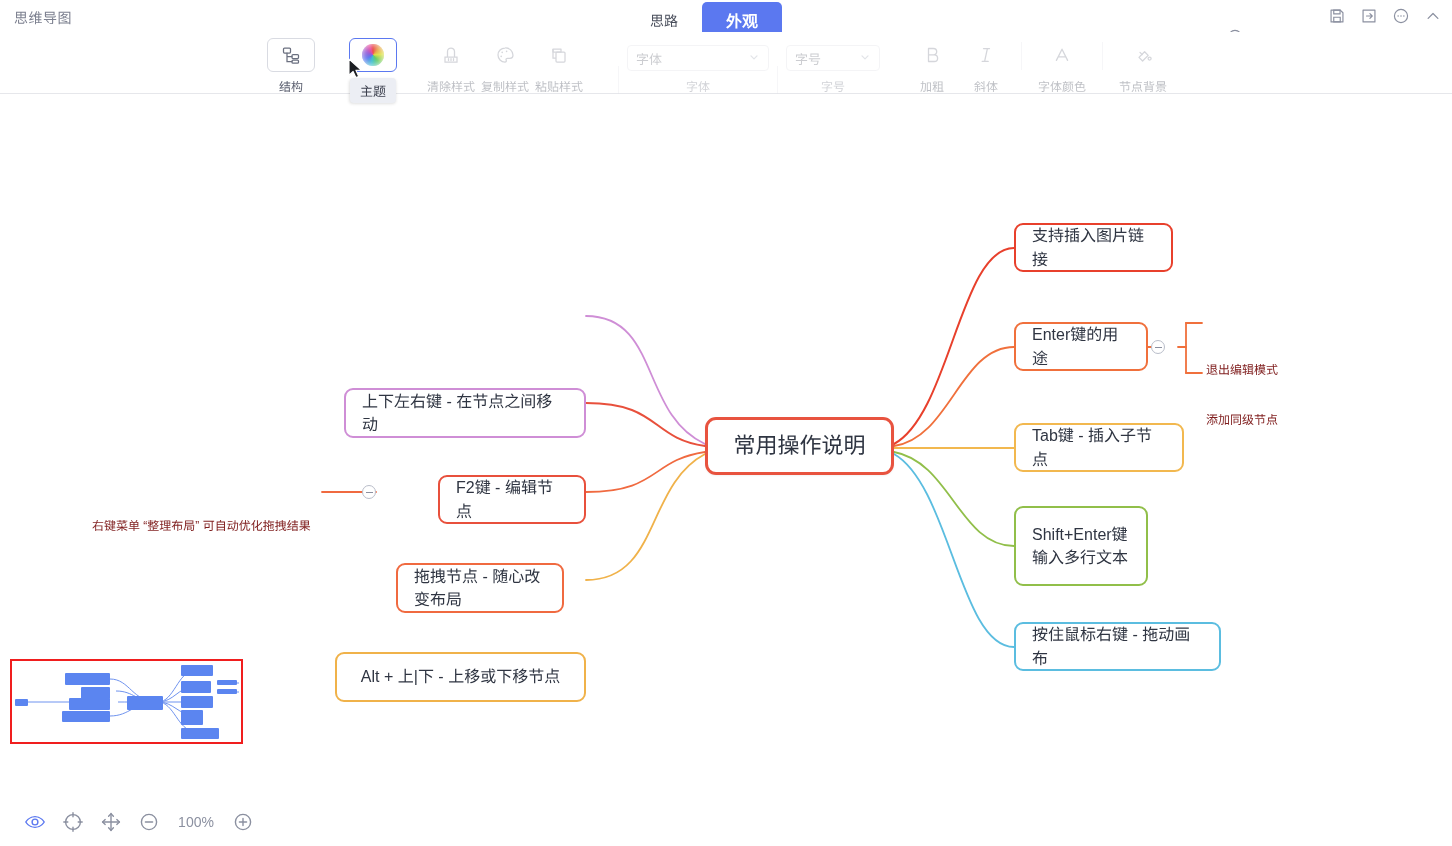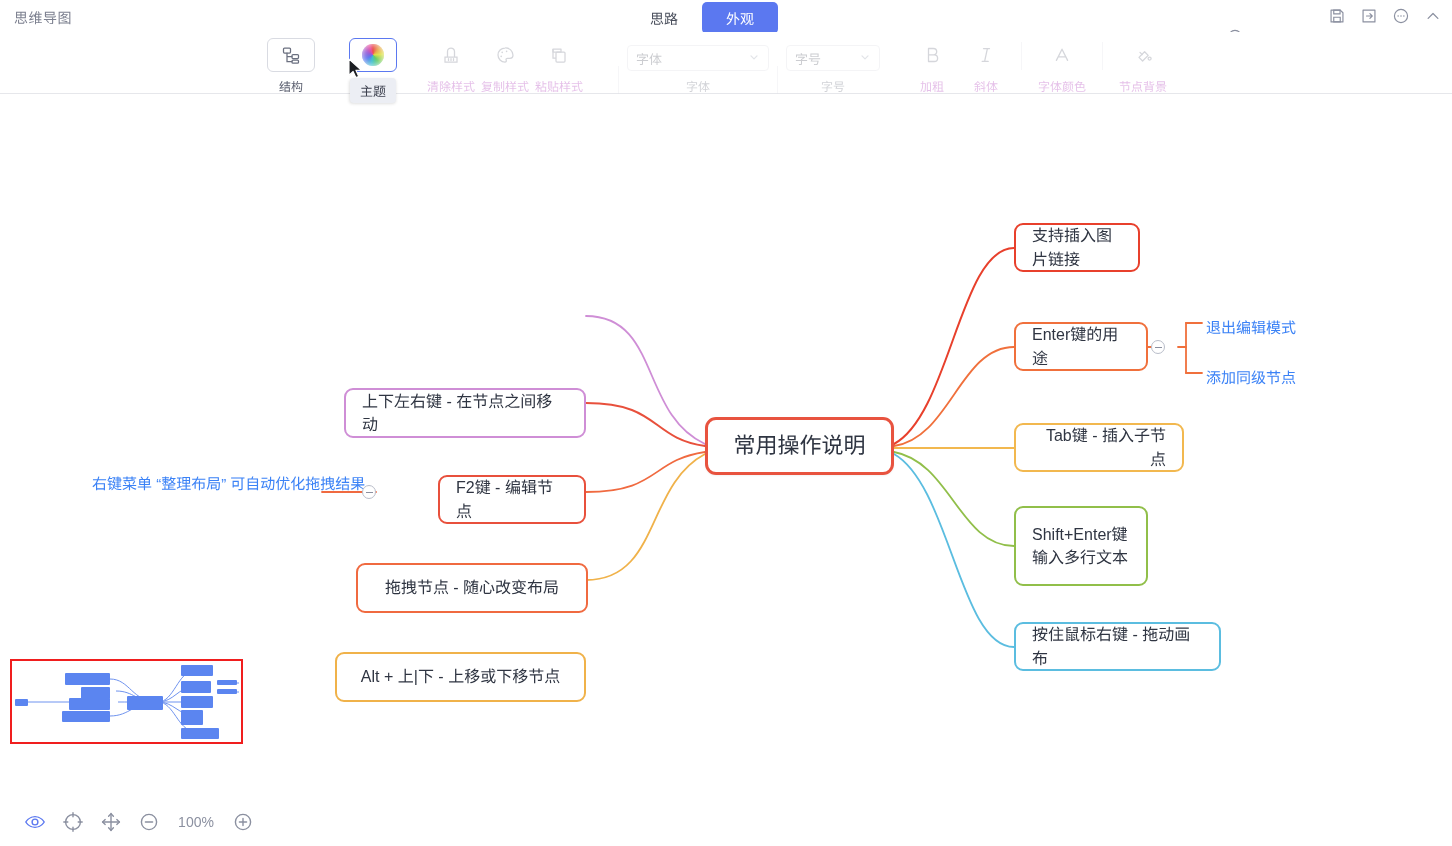--- a/index.html
+++ b/index.html
@@ -21,21 +21,21 @@
   }
   .doc-title {
     position:absolute; left:14px; top:7px;
     font-size:14px; color:#7d8190; letter-spacing:.5px;
   }
   .tabs { position:absolute; left:640px; top:2px; display:flex; align-items:center; gap:14px; }
   .tab {
     font-size:14px; color:#4a4f5c; padding:6px 10px; border-radius:5px;
     cursor:pointer; user-select:none;
   }
-  .tab.active { background:#5b78f0; color:#fff; padding:6px 24px; font-size:14px; }
+  .tab.active { background:#5b78f0; color:#fff; padding:6px 24px; font-size:16px;font-weight:bold; }
   .header-right {
     position:absolute; right:10px; top:0; height:32px;
     display:flex; align-items:center; gap:14px;
   }
   .hr-item { display:flex; align-items:center; gap:5px; color:#8b90a0; font-size:13px; cursor:pointer;margin-top:42px; }
   .hr-icon { width:18px; height:18px; display:block; color:#8b90a0; }
   .hr-icon svg { width:18px; height:18px; display:block; }
 
   
   .toolbar {
@@ -69,21 +69,21 @@
   .tooltip {
     position:absolute; top:46px; left:50%; transform:translateX(-50%);
     background:#eceef4; color:#3b3f4d; font-size:13px;
     padding:3px 10px; border-radius:4px; white-space:nowrap;
     box-shadow:0 1px 3px rgba(0,0,0,.12); z-index:30;
   }
 
   .cursor-arrow { position:absolute; z-index:40; pointer-events:none; }
 
   .tb-dis { opacity:.28; pointer-events:none; }
-  .tb-dis .tb-label, .tb-dis .tb-icon { color:#a21caf; }
+  .tb-dis .tb-label, .tb-dis .tb-icon { color:#0f172a; }
 
   .tb-field { display:flex; flex-direction:column; align-items:center; margin-top:5px; }
   .tb-select {
     width:142px; height:26px; border:1px solid #d9dbe2; border-radius:4px;
     display:flex; align-items:center; justify-content:space-between;
     padding:0 8px; font-size:13px; color:#4a4f5c; background:#fff;
   }
   .tb-select.narrow { width:94px; }
   .tb-subcap { font-size:12px; color:#5c6070; margin-top:6px; }
   .tb-sep { width:1px; height:28px; background:#e0e2e8; margin:10px 8px 0; }
@@ -100,22 +100,22 @@
     display:flex; align-items:center; justify-content:center;
     font-size:16px; color:#2f3542; white-space:pre-line;
     line-height:1.45; padding:0 16px; cursor:pointer; user-select:none;
     z-index:5;
   }
   .node.root {
     font-size:22px; color:#2f3542; border:3px solid #e8533f; border-radius:11px;
     box-shadow:0 1px 2px rgba(0,0,0,.05);
   }
   .leaf-label {
-    position:absolute; font-size:15px; color:#3b82f6; white-space:nowrap;
-    z-index:5; cursor:pointer;
+    position:absolute; font-size:12px; color:#7f1d1d; white-space:nowrap;
+    z-index:5; cursor:pointer;margin-top:44px;
   }
   .toggle {
     position:absolute; width:14px; height:14px; border-radius:50%;
     border:1px solid #b9bdc9; background:#fff; z-index:6; cursor:pointer;
     display:flex; align-items:center; justify-content:center;
   }
   .toggle::after {
     content:""; width:7px; height:1px; background:#8b90a0; display:block;
   }
 
@@ -363,33 +363,33 @@
         <path d="M1186 279 L 1202 279" stroke="#f0703c"></path>
       </g>
     </svg>
 
     <div class="node" style="left:344px; top:294px; width:242px; height:50px; border:2px solid #cf8ed6;">上下左右键 - 在节点之间移动</div>
 
     <div class="node root" style="left:705px; top:323px; width:189px; height:58px;">常用操作说明</div>
 
     <div class="node" style="left:438px; top:381px; width:148px; height:49px; border:2px solid #e8503c;">F2键 - 编辑节点</div>
 
-    <div class="node" style="left:356px; top:469px; width:232px; height:50px; border:2px solid #f06a40;">拖拽节点 - 随心改变布局</div>
+    <div class="node" style="left:396px; top:469px; width:168px; height:50px; border:2px solid #f06a40;">拖拽节点 - 随心改变布局</div>
 
     <div class="node" style="left:335px; top:558px; width:251px; height:50px; border:2px solid #f0b24a;">Alt + 上|下  -  上移或下移节点</div>
 
     <div class="leaf-label" style="left:92px; top:378px;">右键菜单 “整理布局” 可自动优化拖拽结果</div>
 
     <div class="toggle" style="left:362px; top:391px;"></div>
 
-    <div class="node" style="left:1014px; top:129px; width:126px; height:49px; border:2px solid #e8402c;">支持插入图片链接</div>
+    <div class="node" style="left:1014px; top:129px; width:159px; height:49px; border:2px solid #e8402c;">支持插入图片链接</div>
 
     <div class="node" style="left:1014px; top:228px; width:134px; height:49px; border:2px solid #f0703c;">Enter键的用途</div>
 
-    <div class="node" style="left:1014px; top:329px; width:170px; height:49px; border:2px solid #f2b84f;text-align:right;">Tab键 - 插入子节点</div>
+    <div class="node" style="left:1014px; top:329px; width:170px; height:49px; border:2px solid #f2b84f;">Tab键 - 插入子节点</div>
 
     <div class="node" style="left:1014px; top:412px; width:134px; height:80px; border:2px solid #91bf4a; justify-content:flex-start; text-align:left;">Shift+Enter键
 输入多行文本</div>
 
     <div class="node" style="left:1014px; top:528px; width:207px; height:49px; border:2px solid #5bbde0;">按住鼠标右键 - 拖动画布</div>
 
     <div class="toggle" style="left:1151px; top:246px;"></div>
 
     <div class="leaf-label" style="left:1206px; top:222px;">退出编辑模式</div>
 

